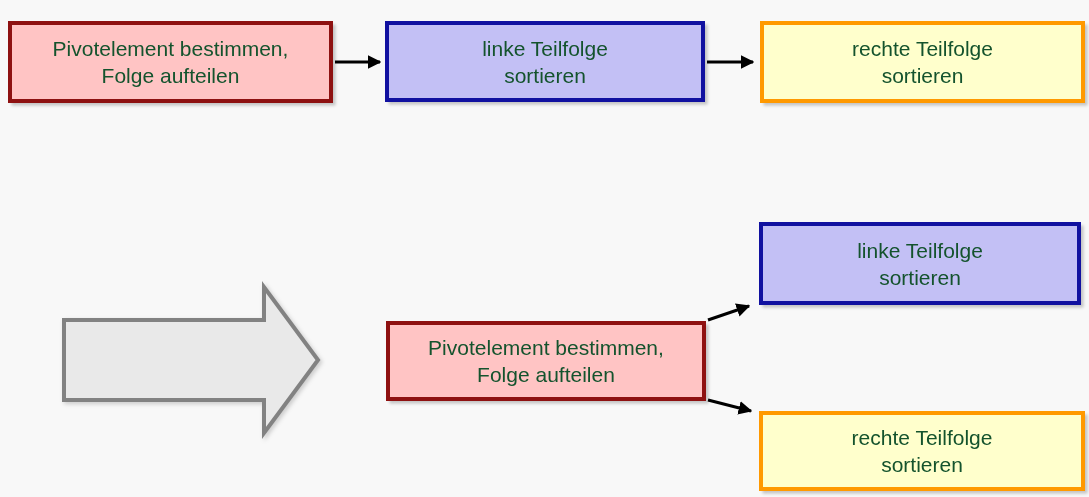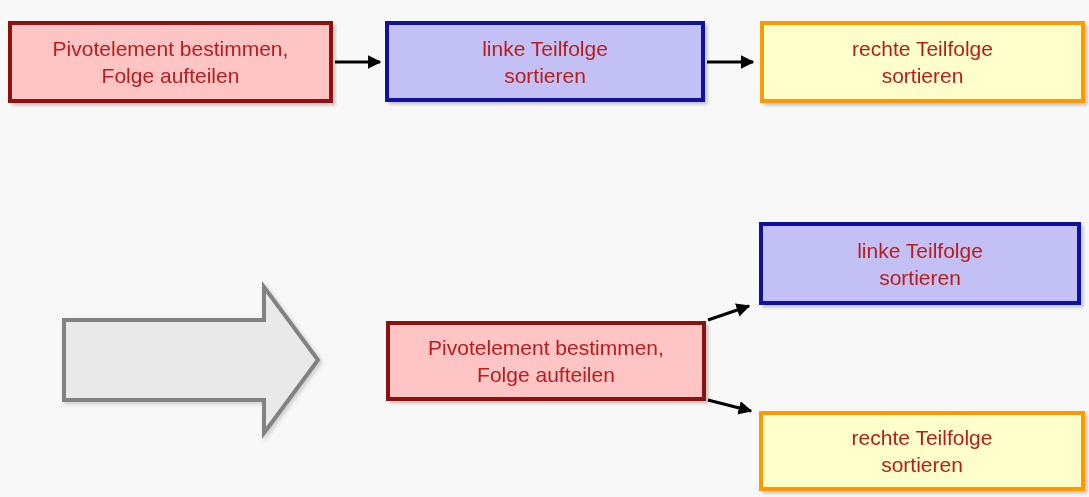--- a/index.html
+++ b/index.html
@@ -3,21 +3,21 @@
 <meta charset="utf-8">
 <style>
   html, body { margin: 0; padding: 0; }
   .canvas {
     position: relative;
     width: 1089px;
     height: 497px;
     background: #f8f8f8;
     overflow: hidden;
     font-family: "Liberation Sans", sans-serif;
-    color: #b91c1c;
+    color: #14532d;
   }
   .connector-layer {
     position: absolute;
     left: 0; top: 0;
     width: 1089px; height: 497px;
   }
   .node {
     position: absolute;
     box-sizing: border-box;
     display: flex;

